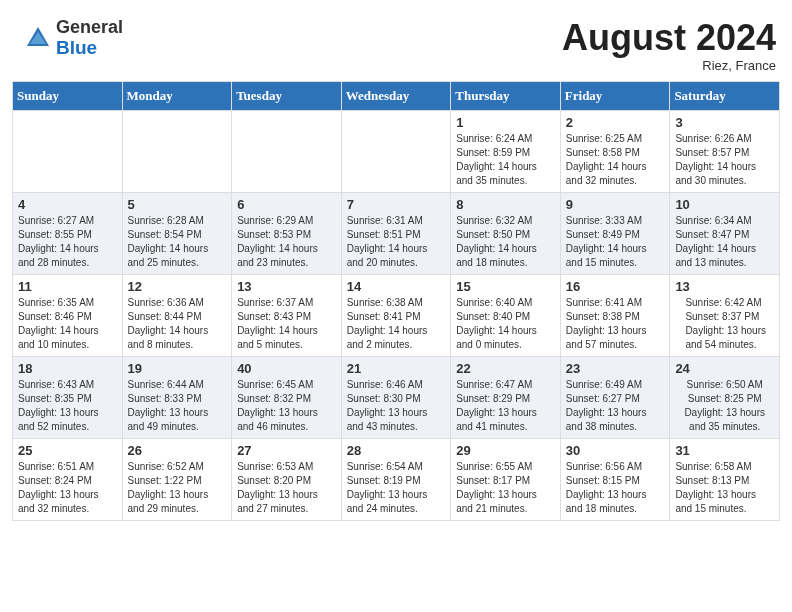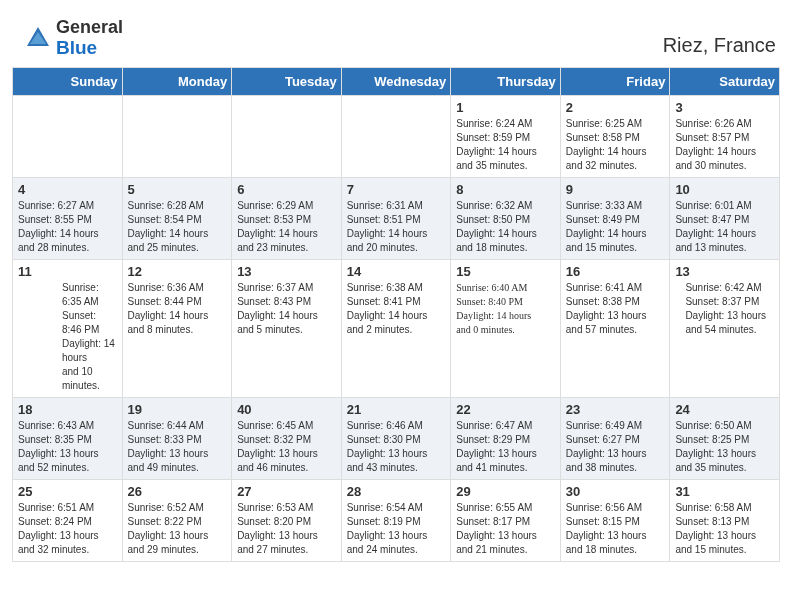--- a/index.html
+++ b/index.html
@@ -42,37 +42,38 @@
     .title-block {
       text-align: right;
     }
     .month-year {
       font-size: 36px;
       font-weight: bold;
       color: #222;
       line-height: 1.1;
     }
     .location {
-      font-size: 20px;
-      color: #333;
-      margin-top: 16px;
+      font-size: 13px;
+      color: #333;
+      margin-top: 0;
     }
     table {
       width: calc(100% - 24px);
       margin: 0 12px 12px 12px;
       border-collapse: collapse;
     }
     th {
       background-color: #2e72b8;
       color: #fff;
       font-size: 13px;
       font-weight: bold;
       padding: 6px 4px;
-      text-align: right;
+      text-align: left;
       border: 1px solid #ddd;
+      font-family: Liberation Serif, serif;
     }
     td {
       vertical-align: top;
       border: 1px solid #ddd;
       padding: 4px 5px;
       font-size: 10.5px;
       color: #333;
       width: 14.28%;
       min-height: 80px;
       background: #fff;
@@ -104,20 +105,21 @@
     <svg class="logo-icon" viewBox="0 0 28 28">
       <polygon points="14,3 25,22 3,22" fill="#2e72b8"></polygon>
       <polygon points="14,8 22,20 6,20" fill="#5a9fd4"></polygon>
     </svg>
     <div class="logo-text">
       <span class="logo-general">General</span>
       <span class="logo-blue">Blue</span>
     </div>
   </div>
   <div class="title-block">
+    <div class="month-year">August 2024</div>
     <div class="location">Riez, France</div>
   </div>
 </div>
 
 <table>
   <thead>
     <tr>
     <th>Sunday</th>
         <th>Monday</th>
         <th>Tuesday</th>
@@ -193,30 +195,30 @@
         </td>
         <td>
           <span class="day-number">9</span>
           <div class="day-info" style="white-space: pre-line;">Sunrise: 3:33 AM
 Sunset: 8:49 PM
 Daylight: 14 hours
 and 15 minutes.</div>
         </td>
         <td>
           <span class="day-number">10</span>
-          <div class="day-info" style="white-space: pre-line;">Sunrise: 6:01 AM
+          <div class="day-info" style="white-space: pre-line;">Sunrise: 6:34 AM
 Sunset: 8:47 PM
 Daylight: 14 hours
 and 13 minutes.</div>
         </td>
       </tr>
       <tr class="row-normal">
         <td>
           <span class="day-number">11</span>
-          <div class="day-info" style="white-space: pre-line; margin-left: 44px;">Sunrise: 6:35 AM
+          <div class="day-info" style="white-space: pre-line;">Sunrise: 6:35 AM
 Sunset: 8:46 PM
 Daylight: 14 hours
 and 10 minutes.</div>
         </td>
         <td>
           <span class="day-number">12</span>
           <div class="day-info" style="white-space: pre-line;">Sunrise: 6:36 AM
 Sunset: 8:44 PM
 Daylight: 14 hours
 and 8 minutes.</div>
@@ -230,21 +232,21 @@
         </td>
         <td>
           <span class="day-number">14</span>
           <div class="day-info" style="white-space: pre-line;">Sunrise: 6:38 AM
 Sunset: 8:41 PM
 Daylight: 14 hours
 and 2 minutes.</div>
         </td>
         <td>
           <span class="day-number">15</span>
-          <div class="day-info" style="white-space: pre-line; font-family: Liberation Serif, serif;">Sunrise: 6:40 AM
+          <div class="day-info" style="white-space: pre-line;">Sunrise: 6:40 AM
 Sunset: 8:40 PM
 Daylight: 14 hours
 and 0 minutes.</div>
         </td>
         <td>
           <span class="day-number">16</span>
           <div class="day-info" style="white-space: pre-line;">Sunrise: 6:41 AM
 Sunset: 8:38 PM
 Daylight: 13 hours
 and 57 minutes.</div>
@@ -295,38 +297,38 @@
         </td>
         <td>
           <span class="day-number">23</span>
           <div class="day-info" style="white-space: pre-line;">Sunrise: 6:49 AM
 Sunset: 6:27 PM
 Daylight: 13 hours
 and 38 minutes.</div>
         </td>
         <td>
           <span class="day-number">24</span>
-          <div class="day-info" style="white-space: pre-line;">Sunrise: 6:50 AM
+          <div class="day-info" style="white-space: pre-line; text-align: center;">Sunrise: 6:50 AM
 Sunset: 8:25 PM
 Daylight: 13 hours
 and 35 minutes.</div>
         </td>
       </tr>
       <tr class="row-normal">
         <td>
           <span class="day-number">25</span>
           <div class="day-info" style="white-space: pre-line;">Sunrise: 6:51 AM
 Sunset: 8:24 PM
 Daylight: 13 hours
 and 32 minutes.</div>
         </td>
         <td>
           <span class="day-number">26</span>
           <div class="day-info" style="white-space: pre-line;">Sunrise: 6:52 AM
-Sunset: 8:22 PM
+Sunset: 1:22 PM
 Daylight: 13 hours
 and 29 minutes.</div>
         </td>
         <td>
           <span class="day-number">27</span>
           <div class="day-info" style="white-space: pre-line;">Sunrise: 6:53 AM
 Sunset: 8:20 PM
 Daylight: 13 hours
 and 27 minutes.</div>
         </td>

